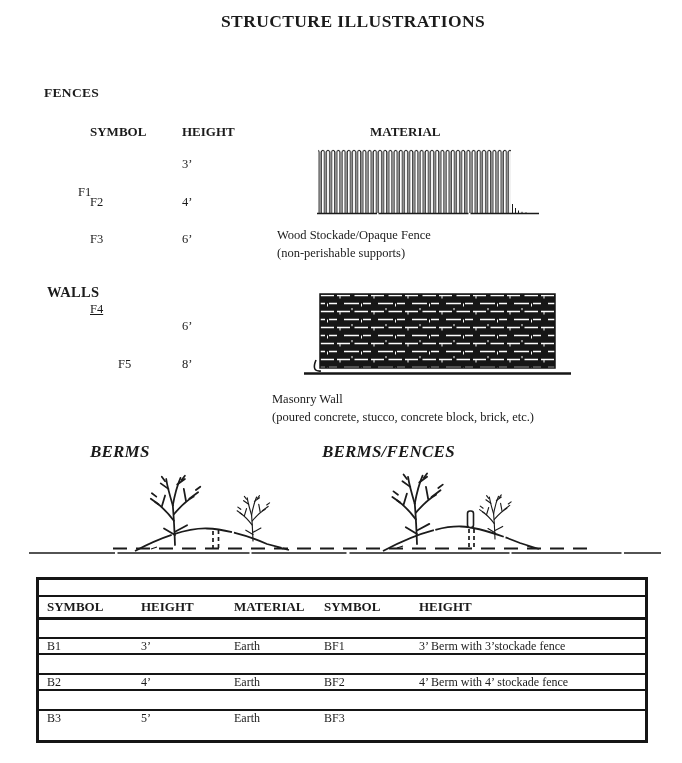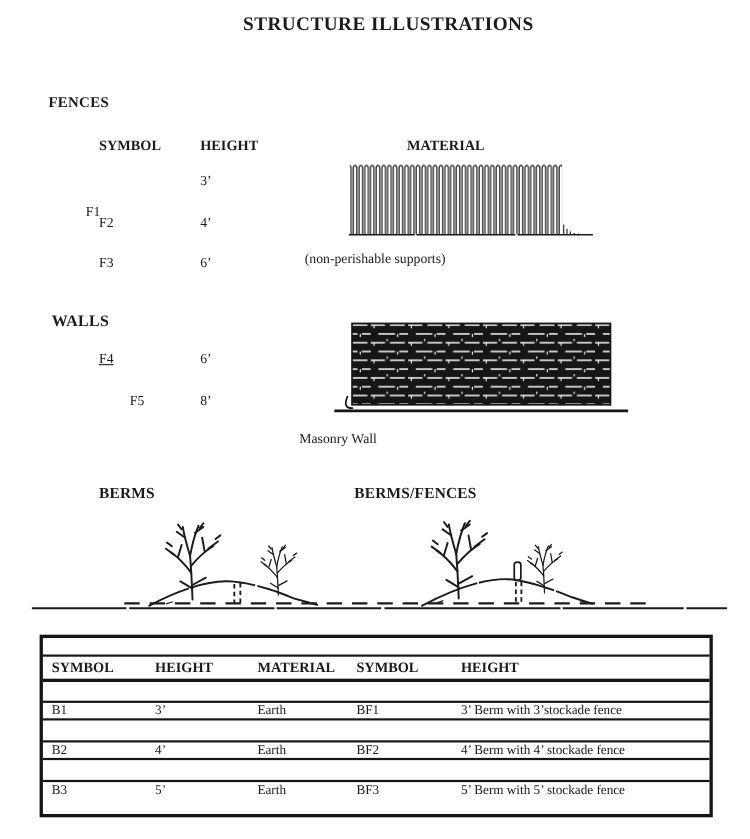--- a/index.html
+++ b/index.html
@@ -9,21 +9,21 @@
     font-family:"Liberation Serif","DejaVu Serif",serif;
     color:#1b1b1b;
   }
   .abs { position:absolute; white-space:nowrap; }
   .title { top:11px; left:0; width:682px; text-align:center;
            font-size:17.5px; font-weight:700; letter-spacing:0.4px;margin-left:12px; }
   .h-sec { font-weight:700; font-size:13.5px; letter-spacing:0.3px; }
   .h-col { font-weight:700; font-size:13px; }
   .cell  { font-size:12.5px; }
   .caption { font-size:12.5px; line-height:17.5px; white-space:nowrap; }
-  .b-head { font-weight:700; font-size:14px; letter-spacing:0.2px; }
+  .b-head { font-weight:700; font-size:17px; letter-spacing:0.2px;font-style:italic; }
 
   
   .btable { position:absolute; left:36px; top:577px; width:612px; height:166px;
             border:3px solid #151515; }
   .trow { position:relative; width:100%; }
   .line  { border-top:2px solid #151515; }
   .thick { border-top:3px solid #151515; }
   .r-sp1 { height:15px; }
   .r-hdr { height:22px; }
   .r-sp  { height:20px; }
@@ -61,26 +61,27 @@
         <path d="M1 72 L1 5 Q2.6 1.6 4.2 5 L4.2 72" fill="none" stroke="#1b1b1b" stroke-width="1.1"></path>
       </pattern>
     </defs>
     <rect x="3" y="1" width="193" height="65" fill="url(#pk)"></rect>
     <path d="M197.5 66 V57 M200.5 66 V61 M203.5 66 V63.5 M207 66 V64.8 M211 66 V65.3" stroke="#1b1b1b" stroke-width="1" fill="none"></path>
     <path d="M2 66.5 H 224" stroke="#1b1b1b" stroke-width="1.4" fill="none" stroke-dasharray="60 1.5 90 2 70 1.5"></path>
   </svg>
 </div>
 
 <div class="abs caption" style="left:277px; top:227px;">
+  <div>Wood Stockade/Opaque Fence</div>
   <div>(non-perishable supports)</div>
 </div>
 
 <div class="abs h-sec" style="left:47px; top:284px; font-size:14.5px;">WALLS</div>
 
-<div class="abs cell" style="left:90px;  top:319px;text-decoration:underline;">F4</div>
+<div class="abs cell" style="left:90px;  top:302px;text-decoration:underline;">F4</div>
 <div class="abs cell" style="left:182px; top:319px;">6’</div>
 <div class="abs cell" style="left:90px;  top:357px;margin-left:28px;">F5</div>
 <div class="abs cell" style="left:182px; top:357px;">8’</div>
 
 <div class="abs" style="left:303px; top:292px;">
   <svg width="270" height="88" viewBox="0 0 270 88">
     <defs>
       <pattern id="br" width="34" height="16" patternUnits="userSpaceOnUse">
         <rect width="34" height="16" fill="#161616"></rect>
         <path d="M0 3.5 h13 M17.5 3.5 h13.5" stroke="#fdfdfd" stroke-width="1.3" fill="none"></path>
@@ -89,20 +90,21 @@
       </pattern>
     </defs>
     <rect x="17" y="2" width="235" height="74" fill="url(#br)" stroke="#161616" stroke-width="1.5"></rect>
     <path d="M13 68 q-5 12 5 11" stroke="#161616" stroke-width="1.6" fill="none"></path>
     <path d="M1 81.5 H 268" stroke="#161616" stroke-width="2.4" fill="none"></path>
   </svg>
 </div>
 
 <div class="abs caption" style="left:272px; top:391px;">
   <div>Masonry Wall</div>
+  <div>(poured concrete, stucco, concrete block, brick, etc.)</div>
 </div>
 
 <div class="abs b-head" style="left:90px; top:442px;">BERMS</div>
 <div class="abs b-head" style="left:322px; top:442px;">BERMS/FENCES</div>
 
 <div class="abs" style="left:25px; top:470px;">
   <svg width="640" height="95" viewBox="0 0 640 95">
     <defs>
       <g id="tree" fill="none" stroke="#1b1b1b" stroke-width="1.6" stroke-linecap="round">
         <path d="M22 64 C21.5 50 21 40 20 28"></path>
@@ -175,15 +177,14 @@
     <span class="tcell c4">4’ Berm with 4’ stockade fence</span>
   </div>
 
   <div class="trow r-sp line"></div>
 
   <div class="trow r-dat line">
     <span class="tcell c0">B3</span>
     <span class="tcell c1">5’</span>
     <span class="tcell c2">Earth</span>
     <span class="tcell c3">BF3</span>
-    <span class="tcell c4">5’ Berm with 5’ stockade fence</span>
   </div>
 </div>
 
 </body></html>

